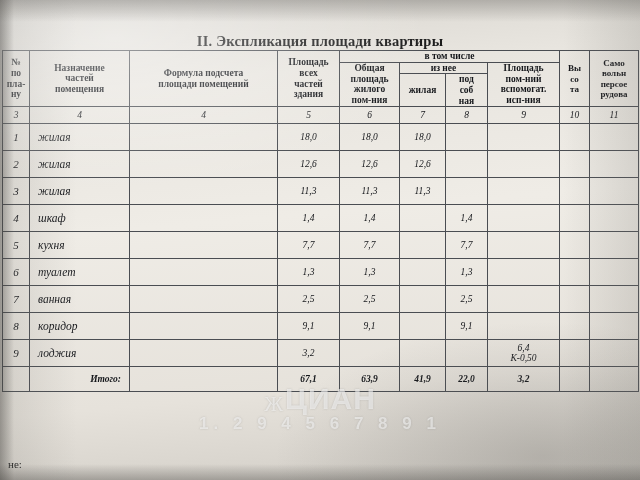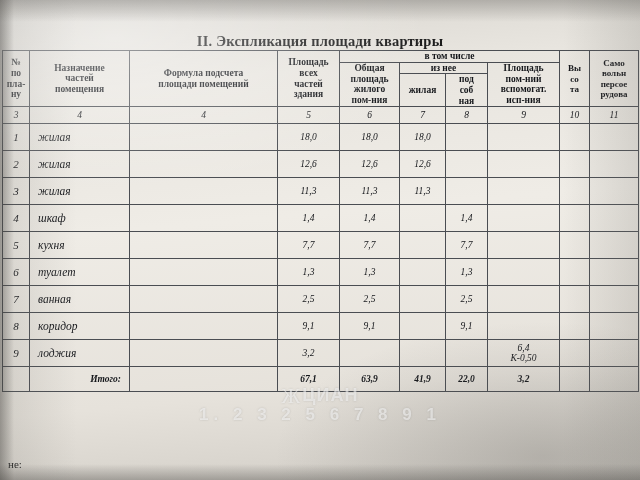--- a/index.html
+++ b/index.html
@@ -127,21 +127,21 @@
     left: 50%;
     top: 382px;
     transform: translateX(-50%);
     z-index: 6;
     pointer-events: none;
     text-align: center;
     color: rgba(255,255,255,0.55);
     text-shadow: 0 0 2px rgba(120,120,120,0.35);
   }
   .wm-main {
-    font-size: 18px;
+    font-size: 30px;
     font-weight: bold;
     letter-spacing: 1px;
     font-family: "Liberation Sans", sans-serif;
   }
   .wm-sub {
     font-size: 17px;
     font-weight: bold;
     letter-spacing: 5px;
     font-family: "Liberation Sans", sans-serif;
     margin-top: -2px;
@@ -398,19 +398,19 @@
       </tbody>
     </table>
   </div>
 
   <div class="note-line">не:</div>
 
   <div class="watermark">
     <div>
       <span class="wm-mark">Ж</span><span class="wm-main">ЦИАН</span>
     </div>
-    <div class="wm-sub">1. 2 3 2 5 6 7 8 9 1</div>
+    <div class="wm-sub">1. 2 9 4 5 6 7 8 9 1</div>
   </div>
 
   <div class="edge-shadow-left"></div>
   <div class="edge-shadow-top"></div>
   <div class="edge-shadow-bottom"></div>
 </div>
 
 </body></html>

